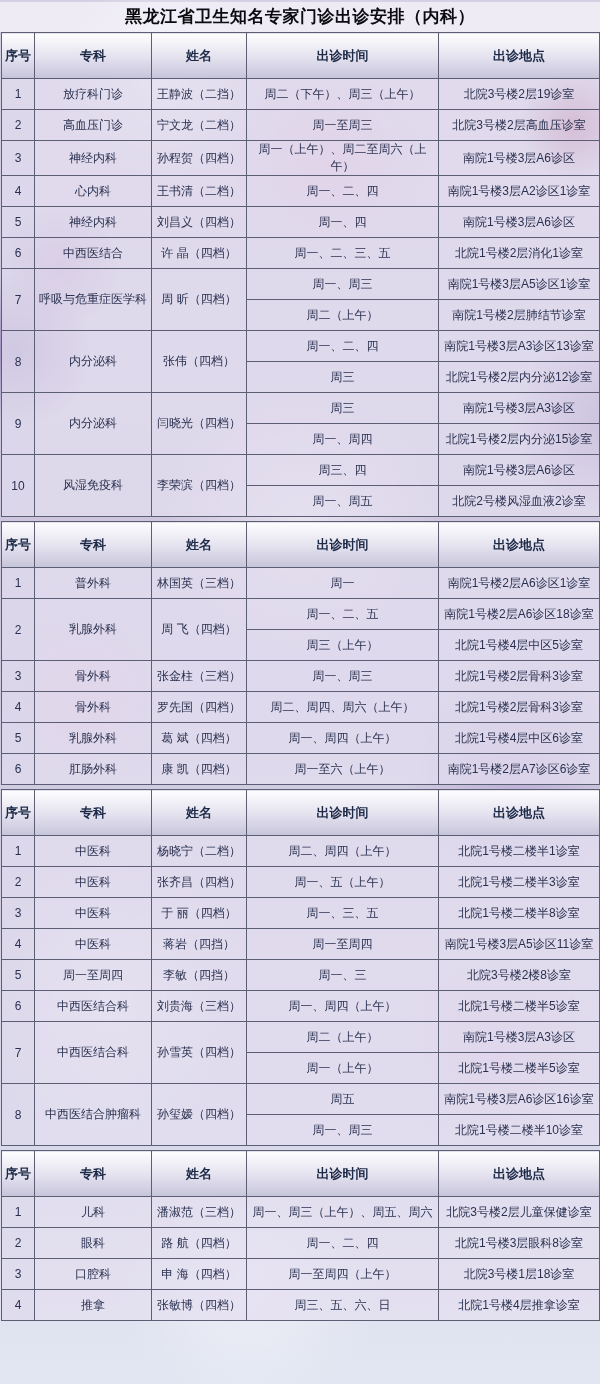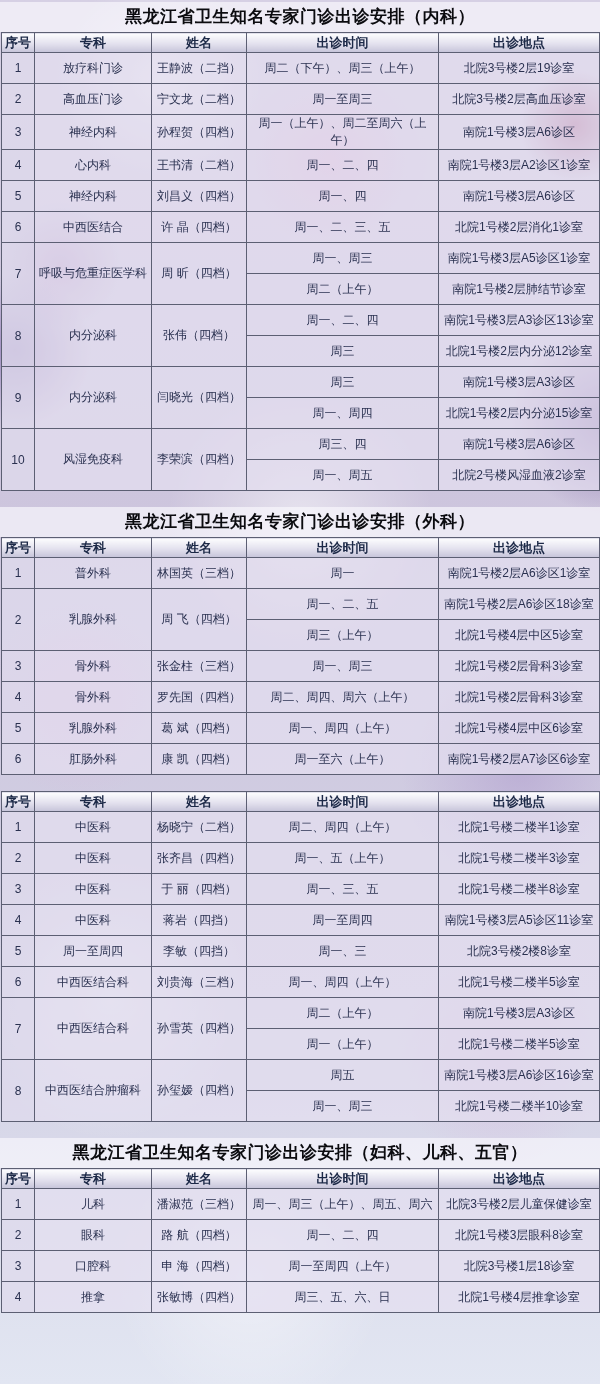--- a/index.html
+++ b/index.html
@@ -18,21 +18,21 @@
       radial-gradient(circle 150px at 160px 80px, rgba(255,255,255,0.55), rgba(255,255,255,0) 70%),
       radial-gradient(circle 190px at 300px 520px, rgba(255,255,255,0.50), rgba(255,255,255,0) 70%),
       radial-gradient(circle 140px at 80px 700px, rgba(224,172,216,0.35), rgba(224,172,216,0) 70%),
       radial-gradient(circle 170px at 520px 770px, rgba(148,118,188,0.32), rgba(148,118,188,0) 70%),
       radial-gradient(circle 200px at 110px 1000px, rgba(255,255,255,0.45), rgba(255,255,255,0) 70%),
       radial-gradient(circle 150px at 500px 1060px, rgba(212,162,212,0.35), rgba(212,162,212,0) 70%),
       radial-gradient(circle 180px at 250px 1280px, rgba(255,255,255,0.45), rgba(255,255,255,0) 75%),
       linear-gradient(180deg, #d6d0e4 0%, #cdc5dd 35%, #d2d0e4 72%, #e2e6f2 100%);
   }
   #app { padding-top: 2px; }
-  .tbl-section { margin: 0 0 16px 0; }
+  .tbl-section { margin: 0 0 4px 0; }
   .tbl-title {
     height: 30px;
     line-height: 30px;
     text-align: center;
     font-size: 17px;
     font-weight: bold;
     color: #0b0b0f;
     background: rgba(248,246,252,0.70);
     letter-spacing: 0.5px;
   }
@@ -44,21 +44,21 @@
     background: rgba(226,221,238,0.55);
   }
   table.sched th, table.sched td {
     border: 1px solid #5c5f73;
     padding: 0 2px;
     text-align: center;
     overflow: hidden;
     box-sizing: border-box;
   }
   table.sched th {
-    height: 20px;
+    height: 46px;
     font-size: 13px;
     font-weight: bold;
     color: #1c2947;
     background: linear-gradient(180deg, #fdfdfe 0%, #e3e1ee 55%, #c6c4d9 100%);
   }
   table.sched td {
     height: 31px;
     font-size: 12px;
     color: #2a3150;
     background: rgba(231,227,242,0.38);
@@ -172,21 +172,20 @@
             <td class="c-place">南院1号楼3层A6诊区</td>
           </tr>
           <tr>
             <td class="c-time">周一、周五</td>
             <td class="c-place">北院2号楼风湿血液2诊室</td>
           </tr>
         </tbody>
       </table>
     </div>
     <div class="tbl-section">
-      <div class="tbl-title">黑龙江省卫生知名专家门诊出诊安排（外科）</div>
       <table class="sched">
         <colgroup>
           <col style="width: 33px;">
           <col style="width: 117px;">
           <col style="width: 95px;">
           <col style="width: 192px;">
           <col style="width: 161px;">
         </colgroup>
         <thead>
           <tr>
@@ -327,21 +326,20 @@
             <td class="c-place">南院1号楼3层A6诊区16诊室</td>
           </tr>
           <tr>
             <td class="c-time">周一、周三</td>
             <td class="c-place">北院1号楼二楼半10诊室</td>
           </tr>
         </tbody>
       </table>
     </div>
     <div class="tbl-section">
-      <div class="tbl-title">黑龙江省卫生知名专家门诊出诊安排（妇科、儿科、五官）</div>
       <table class="sched">
         <colgroup>
           <col style="width: 33px;">
           <col style="width: 117px;">
           <col style="width: 95px;">
           <col style="width: 192px;">
           <col style="width: 161px;">
         </colgroup>
         <thead>
           <tr>

